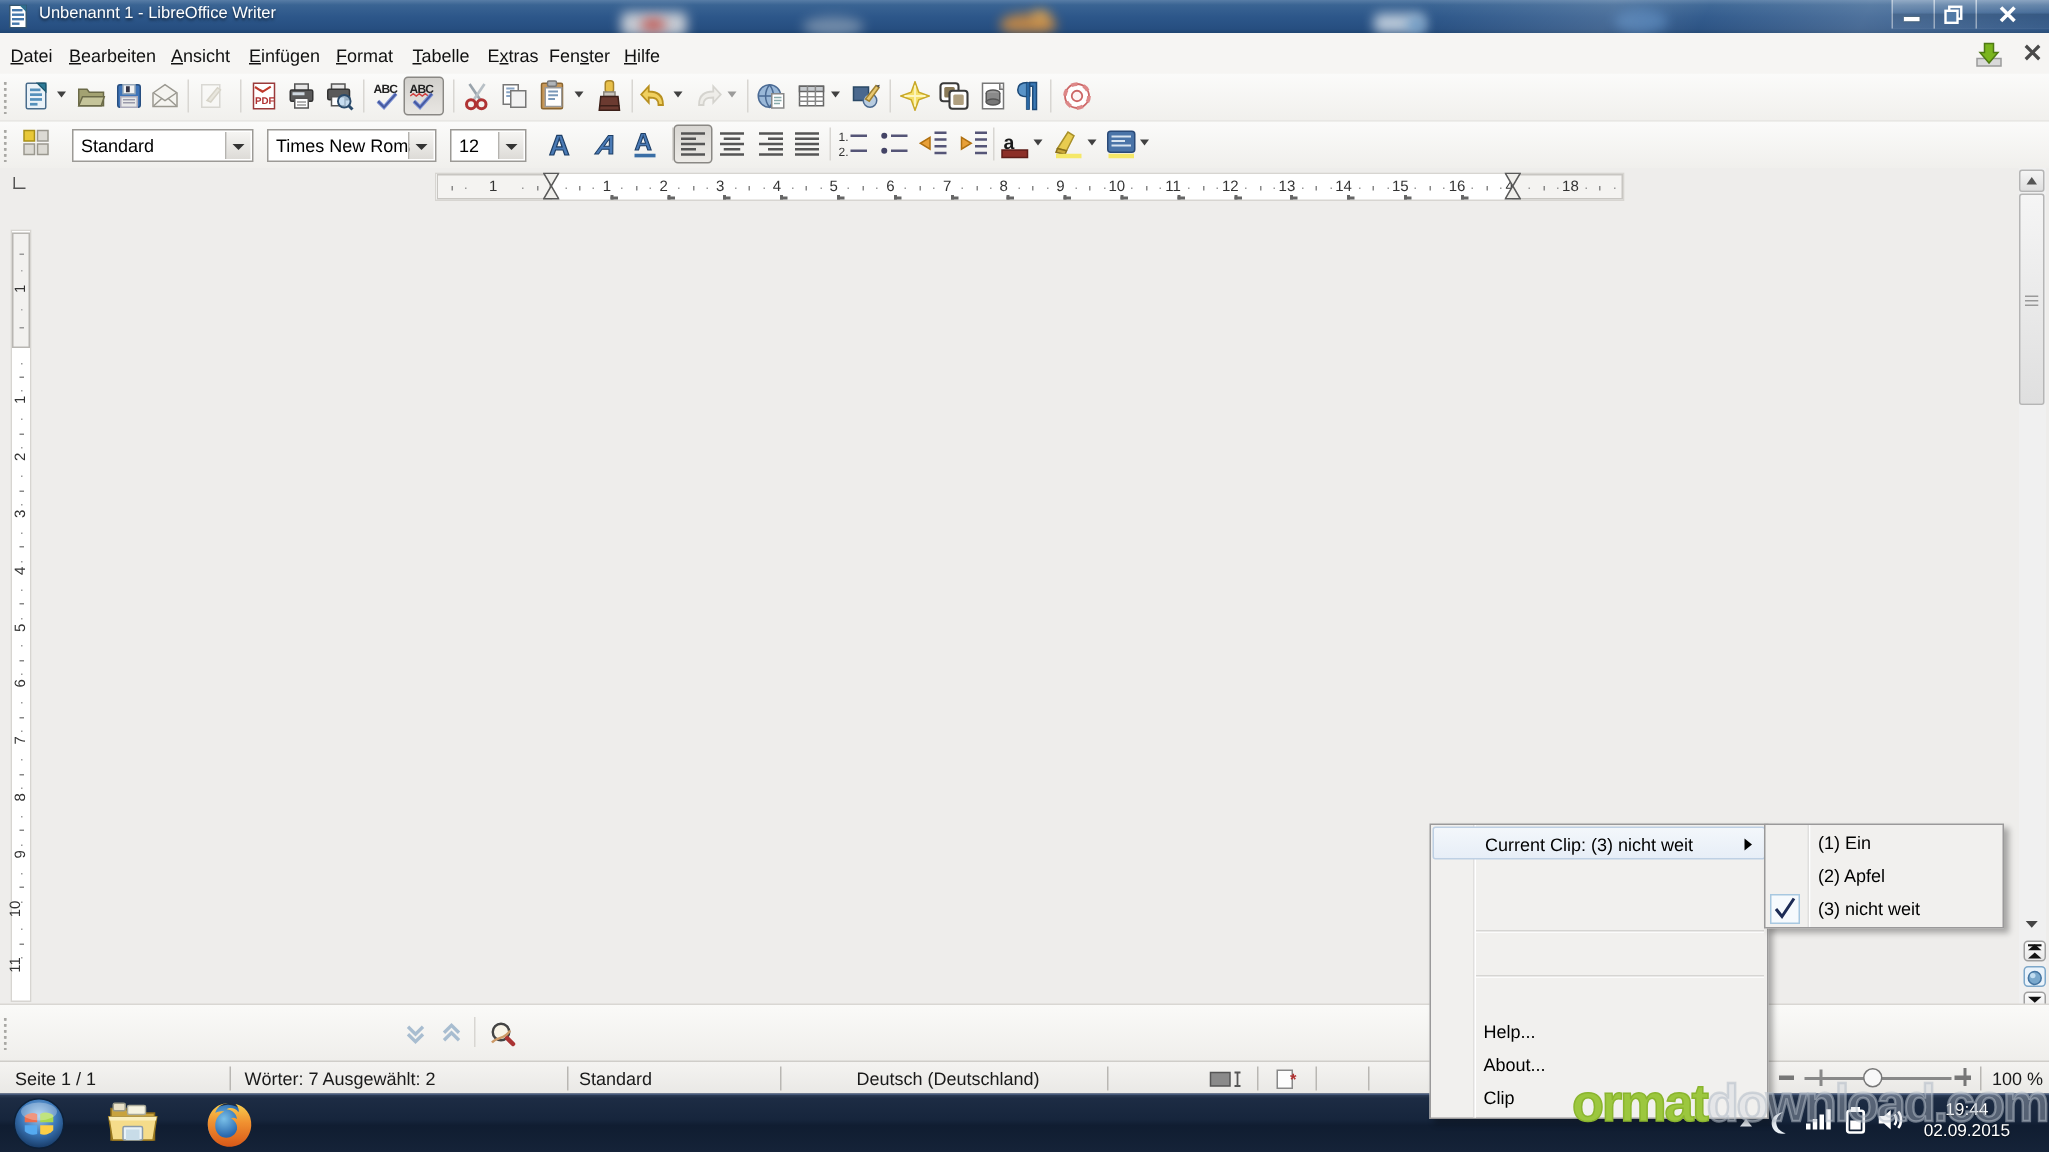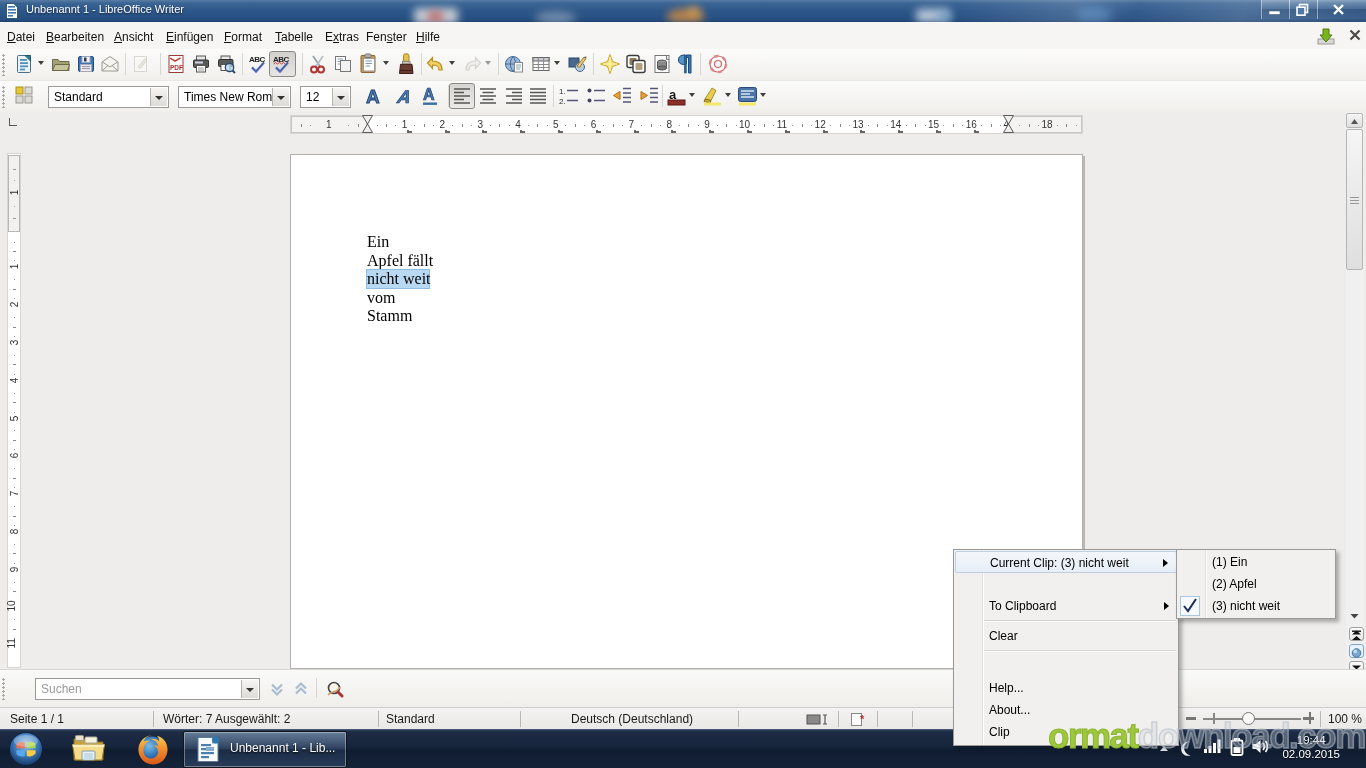--- a/index.html
+++ b/index.html
@@ -526,28 +526,20 @@
     <div class="vnum" style="top:183px">3</div>
     <div class="vnum" style="top:221px">4</div>
     <div class="vnum" style="top:258.5px">5</div>
     <div class="vnum" style="top:296px">6</div>
     <div class="vnum" style="top:334px">7</div>
     <div class="vnum" style="top:372px">8</div>
     <div class="vnum" style="top:410px">9</div>
     <div class="vnum" style="top:447.5px;left:-1px">10</div>
     <div class="vnum" style="top:485px;left:-1px">11</div>
   </div>
-  <div id="page">
-    <div class="docline" id="l1" style="top:78px">Ein</div>
-    <div class="docline" id="l2" style="top:96.5px">Apfel fällt</div>
-    <div id="selbox"></div>
-      <div class="docline" id="l3" style="top:115px">nicht weit</div>
-    <div class="docline" id="l4" style="top:133.5px">vom</div>
-    <div class="docline" id="l5" style="top:152px">Stamm</div>
-  </div>
 </div>
 
 <div class="abs" id="vscrollw" style="left:1346px;top:112px;width:18px;height:563px;background:#f0f0f0">
   <div class="sbtn" style="top:1px;height:15px"><svg width="15" height="13" viewBox="0 0 15 13">
         <path d="M7.5 4 L11 9 L4 9 Z" fill="#555"></path>
       </svg></div>
   <div class="sbtn" style="top:17px;height:141px">
     <svg style="position:absolute;left:3px;top:66px" width="9" height="9" viewBox="0 0 9 9">
         <path d="M0 1.5 H9 M0 4.5 H9 M0 7.5 H9" stroke="#999" stroke-width="1"></path>
       </svg>
@@ -566,24 +558,20 @@
       <circle cx="5.2" cy="4.4" r="1.8" fill="#c2ddf0"></circle>
     </svg></div>
 <div class="navbtn" style="top:661px"><svg width="13" height="12" viewBox="0 0 13 12">
       <path d="M2 1.5 L6.5 5.5 L11 1.5 Z" fill="#111"></path>
       <path d="M2 7 L6.5 11 L11 7 Z" fill="#111"></path>
       <rect x="2" y="10.2" width="9" height="1.4" fill="#111"></rect>
     </svg></div>
 
 <div class="abs" id="findbar">
   <div class="grip" style="top:8px;height:22px"></div>
-  <div class="combo" style="left:35px;top:8px;width:225px">
-      <span class="txt" style="color:#9a9a9a">Suchen</span>
-      <span class="btn"></span>
-    </div>
   <svg style="position:absolute;left:268px;top:10px" width="18" height="18" viewBox="0 0 18 18">
       <path d="M4 4.5 L9 9.5 L14 4.5 M4 9.5 L9 14.5 L14 9.5" fill="none" stroke="#a8bdd0" stroke-width="2.2"></path>
     </svg>
   <svg style="position:absolute;left:292px;top:10px" width="18" height="18" viewBox="0 0 18 18">
       <path d="M4 8.5 L9 3.5 L14 8.5 M4 13.5 L9 8.5 L14 13.5" fill="none" stroke="#a8bdd0" stroke-width="2.2"></path>
     </svg>
   <div class="sep" style="left:316px;top:8px;height:20px"></div>
   <svg style="position:absolute;left:325px;top:9px" width="20" height="20" viewBox="0 0 20 20">
     <circle cx="9" cy="9" r="5.5" fill="#f8f4e8" stroke="#444" stroke-width="1.6"></circle>
     <path d="M13 13 L17 17" stroke="#a33" stroke-width="3" stroke-linecap="round"></path>
@@ -657,33 +645,20 @@
         </radialGradient>
       <linearGradient id="ffo" x1="0" y1="0" x2="0" y2="1">
           <stop offset="0%" stop-color="#f8d050"></stop>
           <stop offset="45%" stop-color="#f09030"></stop>
           <stop offset="100%" stop-color="#d85818"></stop>
         </linearGradient>
     </defs>
     <circle cx="17" cy="17" r="13.5" fill="url(#ffg)"></circle>
     <path d="M17 2.5 C9 2.5 3.5 9 3.5 16.5 C3.5 25 10 31.5 18 31.5 C26.5 31.5 32 25 32.5 17.5 C33 10 28 4 22 3 C24 5 24.5 7 24 8.5 C22 5.5 18 5 16 6.5 C20 7 22.5 9.5 23 13 C21.5 12 20 12 19 12.5 C21.5 14 23.5 16.5 23 20 C22 23.5 19 25.5 16 25.5 C12 25.5 8.5 22.5 8.5 17.5 C8.5 13 11 9.5 14.5 8 C12 7.5 10 8 8.5 9 C9.5 5 13 2.8 17 2.5 Z" fill="url(#ffo)"></path>
   </svg>
-  <div id="taskbtn">
-      <span>Unbenannt 1 - Lib...</span>
-    <svg style="position:absolute;left:11px;top:4px" width="26" height="27" viewBox="0 0 26 27">
-      <path d="M3 1.5 L17 1.5 L23 7.5 L23 25.5 L3 25.5 Z" fill="#f8fafc" stroke="#5a7a9a"></path>
-      <path d="M17 1.5 L23 7.5 L17 7.5 Z" fill="#88b0d0"></path>
-      <circle cx="20.5" cy="4" r="3.5" fill="#2a7ab0"></circle>
-      <rect x="6" y="8" width="10" height="2.2" fill="#4a80b0"></rect>
-        <rect x="6" y="12" width="13" height="2.2" fill="#4a80b0"></rect>
-      <rect x="6" y="16" width="13" height="2.2" fill="#4a80b0"></rect>
-        <rect x="6" y="20" width="8" height="2.2" fill="#4a80b0"></rect>
-      <rect x="11" y="11" width="8" height="4" fill="#88aacc"></rect>
-    </svg>
-  </div>
   <svg class="trayico" style="left:1156px;top:15px" width="16" height="10" viewBox="0 0 16 10">
       <path d="M8 2 L12 7 L4 7 Z" fill="#e8eef4"></path>
     </svg>
   <svg class="trayico" style="left:1178px;top:11px" width="16" height="17" viewBox="0 0 16 17">
       <path d="M11 1.5 C5.5 2 2.5 6 3.2 10 C4 14.5 8 16.8 12.5 15.5 C9 14.8 6.5 12 6.2 8.8 C5.9 5.5 8 2.8 11 1.5 Z" fill="#e8eef4"></path>
     </svg>
   <svg class="trayico" style="left:1203px;top:9px" width="18" height="16" viewBox="0 0 18 16">
       <rect x="1" y="11" width="3" height="4" fill="#fff"></rect>
       <rect x="5.5" y="8" width="3" height="7" fill="#fff"></rect>
       <rect x="10" y="5" width="3" height="10" fill="#fff"></rect>
@@ -700,28 +675,21 @@
     </svg>
   <div id="clock">19:44<br>02.09.2015</div>
 </div>
 
 <div class="menu" id="mainmenu" style="left:953px;top:549px;width:224px;height:195px">
   <div class="col"></div>
   <div class="mitem" id="hilite" style="top:1px">
       <span class="lbl">Current Clip: (3) nicht weit</span>
       <span class="sub"></span>
     </div>
-  <div class="mitem" style="top:45px">
-      <span class="lbl">To Clipboard</span>
-      <span class="sub"></span>
-    </div>
   <div class="msep" style="top:70px"></div>
-  <div class="mitem" style="top:75px">
-      <span class="lbl">Clear</span>
-    </div>
   <div class="msep" style="top:100px"></div>
   <div class="mitem" style="top:149px">
       <span class="lbl">About...</span>
     </div>
   <div class="mitem" style="top:127px">
       <span class="lbl">Help...</span>
     </div>
   <div class="mitem" style="top:171px">
       <span class="lbl">Clip</span>
     </div>

